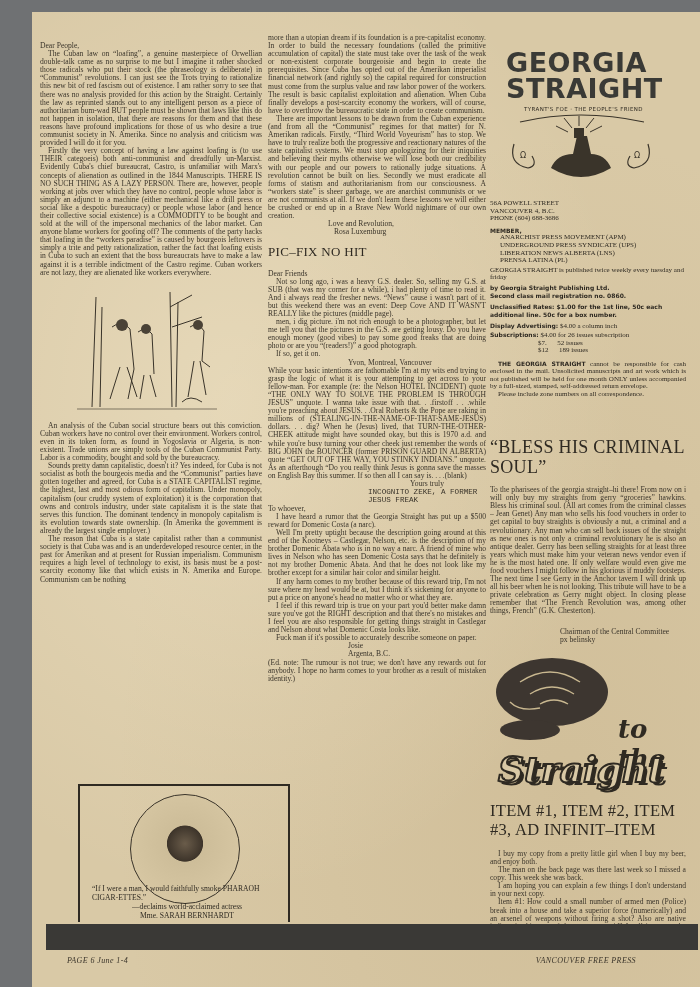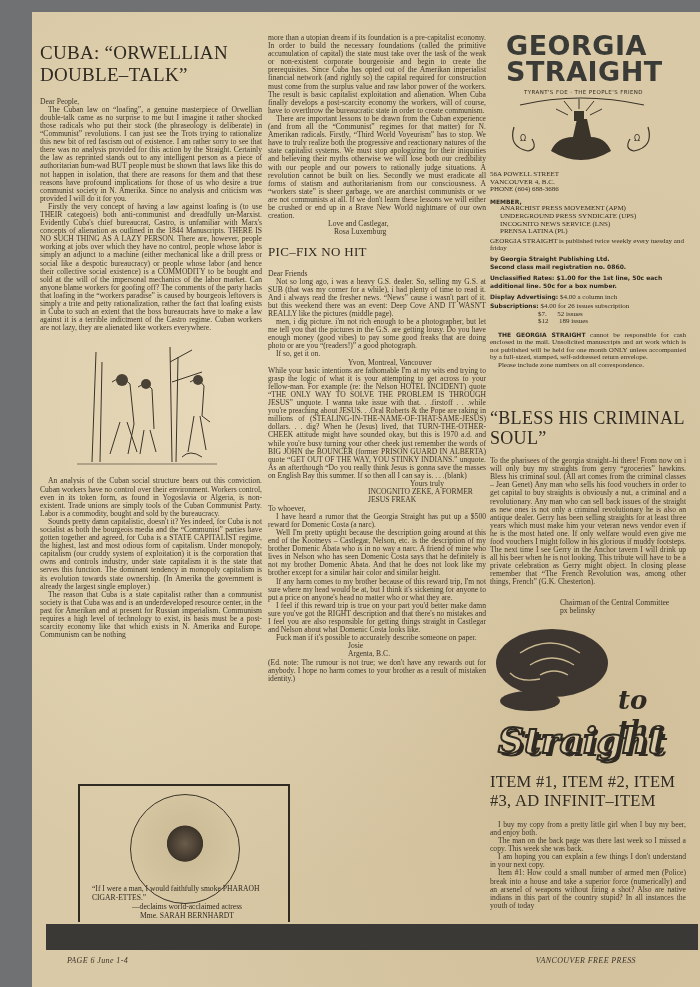--- a/index.html
+++ b/index.html
@@ -2,21 +2,21 @@
 <html><head>
 <meta charset="utf-8">
 <style>
   html,body{margin:0;padding:0;}
   body{width:700px;height:987px;background:#6f7173;position:relative;overflow:hidden;font-family:"Liberation Serif",serif;}
   .page{position:absolute;left:32px;top:12px;width:668px;height:975px;background:#d9c9a6;
         background-image:radial-gradient(ellipse at 30% 40%,rgba(255,245,220,0.35),rgba(0,0,0,0) 60%),radial-gradient(ellipse at 80% 80%,rgba(160,130,80,0.15),rgba(0,0,0,0) 60%);}
   .col{position:absolute;color:#3a342a;}
   .c1{left:8px;top:30px;width:222px;}
   .c2{left:236px;top:22px;width:218px;}
-  .c3{left:458px;top:13px;width:196px;}
+  .c3{left:458px;top:30px;width:196px;}
   h1,h2{font-family:"Liberation Serif",serif;font-weight:normal;margin:0;color:#2f2a22;letter-spacing:0.3px;line-height:1.15;}
   .h-cuba{font-size:19px;margin-bottom:12px;}
   .h-pic{font-size:13px;margin:8px 0 10px;font-family:Liberation Serif, serif;}
   .h-open{font-size:19px;margin:6px 0 10px;}
   .h-narc{font-size:18px;margin:6px 0 6px;}
   .h-bless{font-size:18px;margin:0 0 8px;}
   .h-item{font-size:16.5px;margin:0 0 10px;}
   p{margin:0;font-size:7.6px;line-height:8.1px;text-align:justify;text-indent:8px;}
   p.ni{text-indent:0;}
   .sig{font-size:7.6px;line-height:8.2px;padding-left:60px;text-indent:0;}
@@ -36,21 +36,20 @@
   .foot.l{left:35px;}
   .foot.r{right:64px;}
   .straight-logo{position:relative;height:150px;margin-top:8px;}
 </style>
 </head>
 <body>
 
 <div class="page">
 
   <div class="col c1">
-    <h1 class="h-cuba">CUBA: “ORWELLIAN DOUBLE–TALK”</h1>
     <p class="ni">Dear People,</p>
     <p>The Cuban law on “loafing”, a genuine masterpiece of Orwellian double-talk came as no surprise to me but I imagine it rather shocked those radicals who put their stock (the phraseology is deliberate) in “Communist” revolutions. I can just see the Trots trying to rationalize this new bit of red fascism out of existence. I am rather sorry to see that there was no analysis provided for this action by the Straight. Certainly the law as reprinted stands out to any intelligent person as a piece of authoritarian bum-wad BUT people must be shown that laws like this do not happen in isolation, that there are reasons for them and that these reasons have profound implications for those of us who desire a true communist society in N. Amerika. Since no analysis and criticism was provided I will do it for you.</p>
     <p>Firstly the very concept of having a law against loafing is (to use THEIR categoeis) both anti-communist and dreadfully un-Marxist. Evidently Cuba's chief bureaucrat, Castro, is unfamiliar with Marx's concepts of alienation as outlined in the 1844 Manuscripts. THERE IS NO SUCH THING AS A LAZY PERSON. There are, however, people working at jobs over which they have no control, people whose labor is simply an adjunct to a machine (either mechanical like a drill press or social like a despotic bureaucracy) or people whose labor (and hence their collective social existence) is a COMMODITY to be bought and sold at the will of the impersonal mechanics of the labor market. Can anyone blame workers for goofing off? The comments of the party hacks that loafing in the “workers paradise” is caused by bourgeois leftovers is simply a trite and petty rationalization, rather the fact that loafing exists in Cuba to such an extent that the boss bureaucrats have to make a law against it is a terrible indictment of the Castro regime. Cuban workers are not lazy, they are alienated like workers everywhere.</p>
     <svg class="illus" width="150" height="125" viewBox="0 0 150 125" style="display:block;margin:10px 0 10px 32px;">
       <g stroke="#3a342a" fill="none" stroke-width="1">
         <path d="M20 120 L24 10 M28 120 L30 20 M100 120 L98 5 M104 120 L106 15 M98 20 L120 8 M100 40 L130 30"></path>
         <path d="M40 40 q10 -8 18 2 l4 40 l-6 30 M48 80 l-10 32 M55 80 l10 30"></path>
         <path d="M66 45 q8 -6 14 2 l2 40 M72 88 l-4 24 M78 88 l6 22"></path>
         <path d="M118 40 q8 -6 14 4 l-2 30 l8 6 M122 74 l-6 36 M128 74 l6 34"></path>
         <path d="M5 122 L145 122" stroke-width="0.6"></path>
@@ -72,33 +71,33 @@
     <div class="q">
       <div>“If I were a man, I would faithfully smoke PHARAOH CIGAR-ETTES.”</div>
       <div style="padding-left:40px;">—declaims world-acclaimed actress</div>
       <div style="padding-left:48px;">Mme. SARAH BERNHARDT</div>
     </div>
   </div>
 
   <div class="col c2">
     <p class="ni">more than a utopian dream if its foundation is a pre-capitalist economy. In order to build the necessary foundations (called the primitive accumulation of capital) the state must take over the task of the weak or non-existent corporate bourgeoisie and begin to create the prerequisites. Since Cuba has opted out of the Amerikan imperialist financial network (and rightly so) the capital required for construction must come from the surplus value and raw labor power of the workers. The result is basic capitalist exploitation and alienation. When Cuba finally develops a post-scarcity economy the workers, will of course, have to overthrow the bureaucratic state in order to create communism.</p>
     <p>There are important lessons to be drawn from the Cuban experience (and from all the “Communist” regimes for that matter) for N. Amerikan radicals. Firstly, “Third World Voyeurism” has to stop. We have to truly realize both the progressive and reactionary natures of the state capitalist systems. We must stop apologizing for their iniquities and believing their myths otherwise we will lose both our credibility with our people and our powers to rationally judge situations. A revolution cannot be built on lies. Secondly we must eradicate all forms of statism and authoritarianism from our consciousness. A “workers state” is sheer garbage, we are anarchist communists or we are not communists at all. If we don't learn these lessons we will either be crushed or end up in a Brave New World nightmare of our own creation.</p>
-    <div class="sig">Love and Castlegar,</div>
+    <div class="sig">Love and Revolution,</div>
     <div class="sig sig2" style="padding-left:66px;">Rosa Luxemburg</div>
 
     <h2 class="h-pic">PIC–FIX NO HIT</h2>
     <p class="ni">Dear Friends</p>
     <p>Not so long ago, i was a heavy G.S. dealer. So, selling my G.S. at SUB (that was my corner for a while), i had plenty of time to read it. And i always read the fresher news. “News” cause i wasn't part of it. but this weekend there was an event: Deep Cove AND IT WASN'T REALLY like the pictures (middle page).</p>
     <p>men, i dig picture. i'm not rich enough to be a photographer, but let me tell you that the pictures in the G.S. are getting lousy. Do you have enough money (good vibes) to pay some good freaks that are doing photo or are you “(readers!)” a good photograph.</p>
     <p>If so, get it on.</p>
     <div class="sig" style="padding-left:80px;">Yvon, Montreal, Vancouver</div>
 
     <p class="ni">While your basic intentions are fathomable I'm at my wits end trying to grasp the logic of what it is your attempting to get across to your fellow-man. For example (re: the Nelson HOTEL INCIDENT) quote “THE ONLY WAY TO SOLVE THE PROBLEM IS THROUGH JESUS” unquote. I wanna take issue with that. . .firstoff . . .while you're preaching about JESUS. . .Oral Roberts &amp; the Pope are raking in millions of (STEALING-IN-THE-NAME-OF-THAT-SAME-JESUS) dollars. . . dig? When he (Jesus) lived, that TURN-THE-OTHER-CHEEK attitude might have sounded okay, but this is 1970 a.d. and while you're busy turning your other cheek just remember the words of BIG JOHN the BOUNCER (former PRISON GUARD IN ALBERTA) quote “GET OUT OF THE WAY, YOU STINKY INDIANS.” unquote. As an afterthough “Do you really think Jesus is gonna save the masses on English Bay this summer. If so then all I can say is. . . .(blank)</p>
     <div class="sig" style="padding-left:100px;text-align:center;">Yours truly</div>
-    <div class="sig" style="padding-left:100px;">INCOGNITO ZEKE, A FORMER JESUS FREAK</div>
+    <div class="sig" style="padding-left:100px;font-family:Liberation Mono, monospace;">INCOGNITO ZEKE, A FORMER JESUS FREAK</div>
 
     <p class="ni">To whoever,</p>
     <p>I have heard a rumor that the Georgia Straight has put up a $500 reward for Domenic Costa (a narc).</p>
     <p>Well I'm pretty uptight because the description going around at this end of the Kootneys – Castlegar, Nelson, etc. is the description of my brother Domenic Abata who is in no way a narc. A friend of mine who lives in Nelson who has seen Domenic Costa says that he definitely is not my brother Domenic Abata. And that he does not look like my brother except for a similar hair color and similar height.</p>
     <p>If any harm comes to my brother because of this reward trip, I'm not sure where my head would be at, but I think it's sickening for anyone to put a price on anyone's head no matter who or what they are.</p>
     <p>I feel if this reward trip is true on your part you'd better make damn sure you've got the RIGHT description and that there's no mistakes and I feel you are also responsible for getting things straight in Castlegar and Nelson about what Domenic Costa looks like.</p>
     <p>Fuck man if it's possible to accurately describe someone on paper.</p>
     <div class="sig" style="padding-left:80px;">Josie</div>
     <div class="sig" style="padding-left:80px;">Argenta, B.C.</div>
     <p class="ni">(Ed. note: The rumour is not true; we don't have any rewards out for anybody. I hope no harm comes to your brother as a result of mistaken identity.)</p>
@@ -119,28 +118,28 @@
       <g fill="#3a342a">
         <text x="14" y="44" font-size="8" font-family="DejaVu Sans, sans-serif">Ω</text>
         <text x="128" y="44" font-size="8" font-family="DejaVu Sans, sans-serif">Ω</text>
         <path d="M45 54 q30 18 60 0 q-6 -14 -20 -14 l-4 -18 h-10 l-4 18 q-16 0 -22 14z"></path>
         <rect x="68" y="14" width="10" height="10"></rect>
       </g>
       <g stroke="#3a342a" stroke-width="1">
         <path d="M73 12 L73 2 M66 14 L58 4 M80 14 L88 4 M62 18 L50 12 M84 18 L96 12"></path>
       </g>
     </svg>
-    <div class="info" style="margin-top:4px;">
+    <div class="info" style="margin-top:16px;">
       <div>56A POWELL STREET</div>
       <div>VANCOUVER 4, B.C.</div>
       <div>PHONE (604) 688-3686</div>
       <div class="sans" style="margin-top:4px;">MEMBER,</div>
       <div class="ind">ANARCHIST PRESS MOVEMENT (APM)</div>
       <div class="ind">UNDERGROUND PRESS SYNDICATE (UPS)</div>
-      <div class="ind">INCOGNITO NEWS SERVICE (LNS)</div>
+      <div class="ind">LIBERATION NEWS ALBERTA (LNS)</div>
       <div class="ind">PRENSA LATINA (PL)</div>
       <div style="margin-top:2px;">GEORGIA STRAIGHT is published twice weekly every tuesday and friday</div>
       <div class="sans" style="margin-top:2px;">by Georgia Straight Publishing Ltd.</div>
       <div class="sans">Second class mail registration no. 0860.</div>
       <div class="sans" style="margin-top:4px;">Unclassified Rates: $1.00 for the 1st line, 50c each additional line. 50c for a box number.</div>
       <div style="margin-top:4px;"><span class="sans">Display Advertising:</span> <span>$4.00 a column inch</span></div>
       <div><span class="sans">Subscriptions:</span> <span>$4.00 for 26 issues subscription</span></div>
       <div style="padding-left:48px;white-space:pre;">$7.      52 issues</div>
       <div style="padding-left:48px;white-space:pre;">$12      189 issues</div>
       <div style="margin-top:5px;text-align:justify;text-indent:8px;"><span class="sans">THE GEORGIA STRAIGHT</span> <span>cannot be responsible for cash enclosed in the mail. Unsolicited manuscripts and art work which is not published will be held for one month ONLY unless accompanied by a full-sized, stamped, self-addressed return envelope.</span></div>

